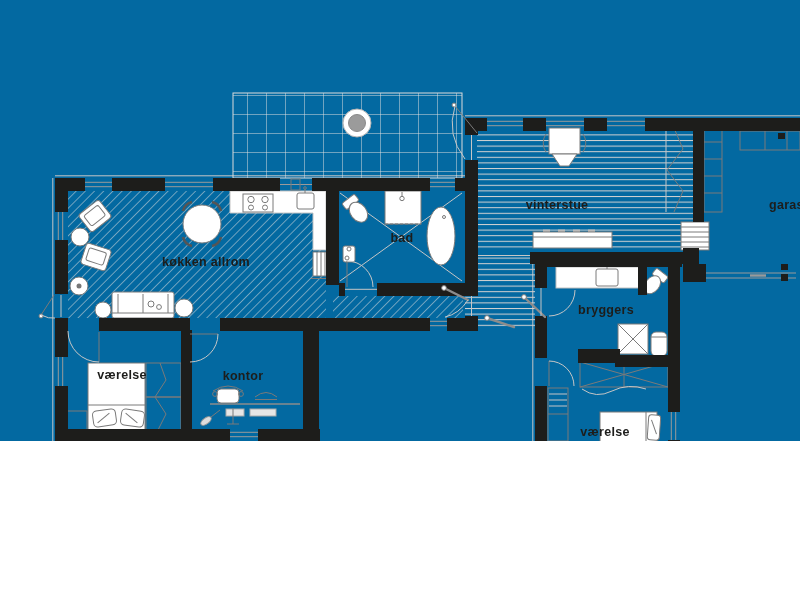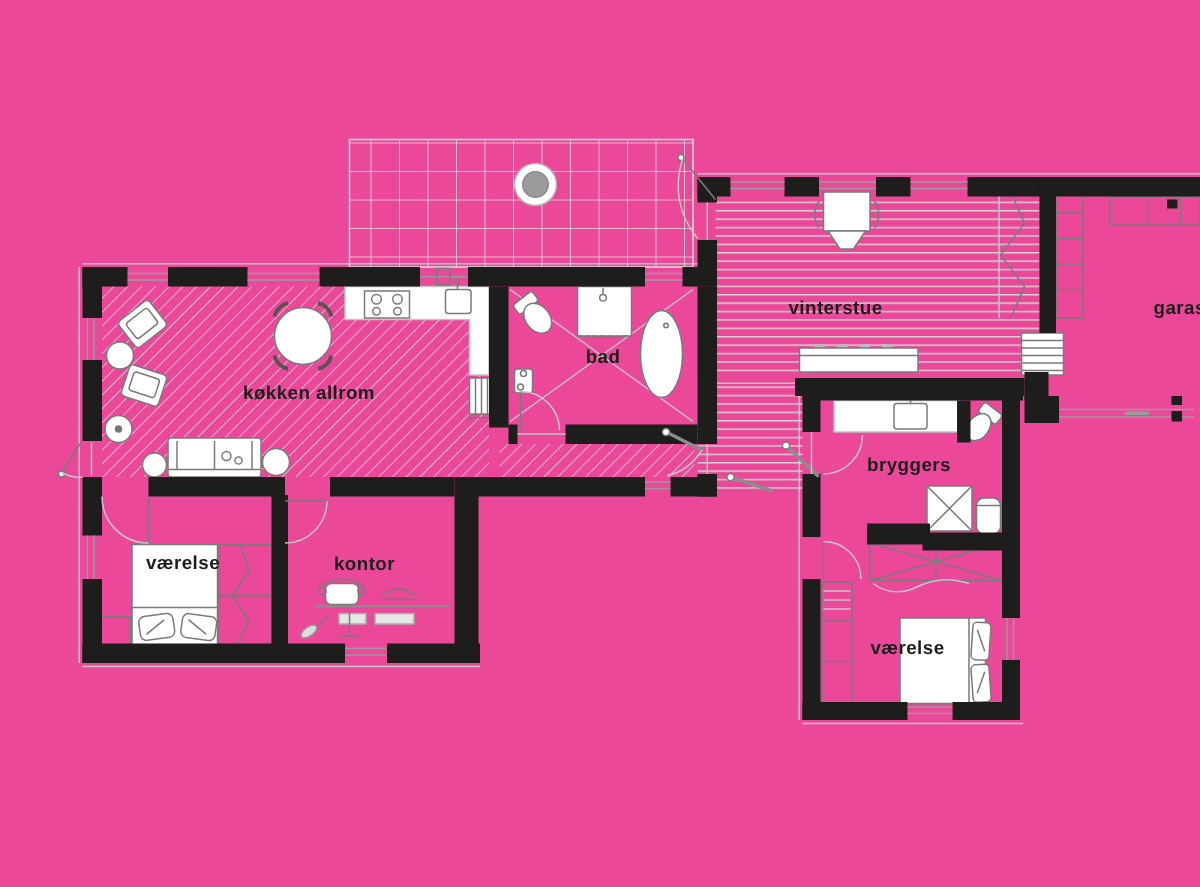--- a/index.html
+++ b/index.html
@@ -1,16 +1,16 @@
 <!DOCTYPE html>
 <html style="--wall: #1d1d1b; --text: #1d1d1b; --furn: #7a7a7a; --faint: #c6c6c6; --hatch: #dcdcdc; --plank: #d2d2d2; --tile: #e0e0e0; --accent: #9b9b9b;"><head>
 <meta charset="utf-8">
 <style>
   html,body{margin:0;padding:0;background:#fff;}
-  .stage{position:relative;width:800px;height:591px;overflow:hidden;background:#ec4899;}
+  .stage{position:relative;width:800px;height:441px;overflow:hidden;background:#0369a1;}
   svg{display:block;}
   .wall{fill:var(--wall,#1d1d1b);stroke:none;}
   .f{fill:#fff;stroke:var(--furn,#7a7a7a);stroke-width:1;}
   .fl{fill:none;stroke:var(--furn,#7a7a7a);stroke-width:1;}
   .lt{fill:none;stroke:var(--faint,#c9c9c9);stroke-width:1;}
   .arc{fill:none;stroke:var(--faint,#c9c9c9);stroke-width:1;}
   .win{fill:none;stroke:#9a9a9a;stroke-width:1;}
   .leaf{stroke:#8c8c8c;stroke-width:2.4;stroke-linecap:round;}
   .pat-tile{stroke:var(--tile,#e0e0e0);stroke-width:1;}
   .pat-hatch{stroke:var(--hatch,#dcdcdc);stroke-width:1;}

